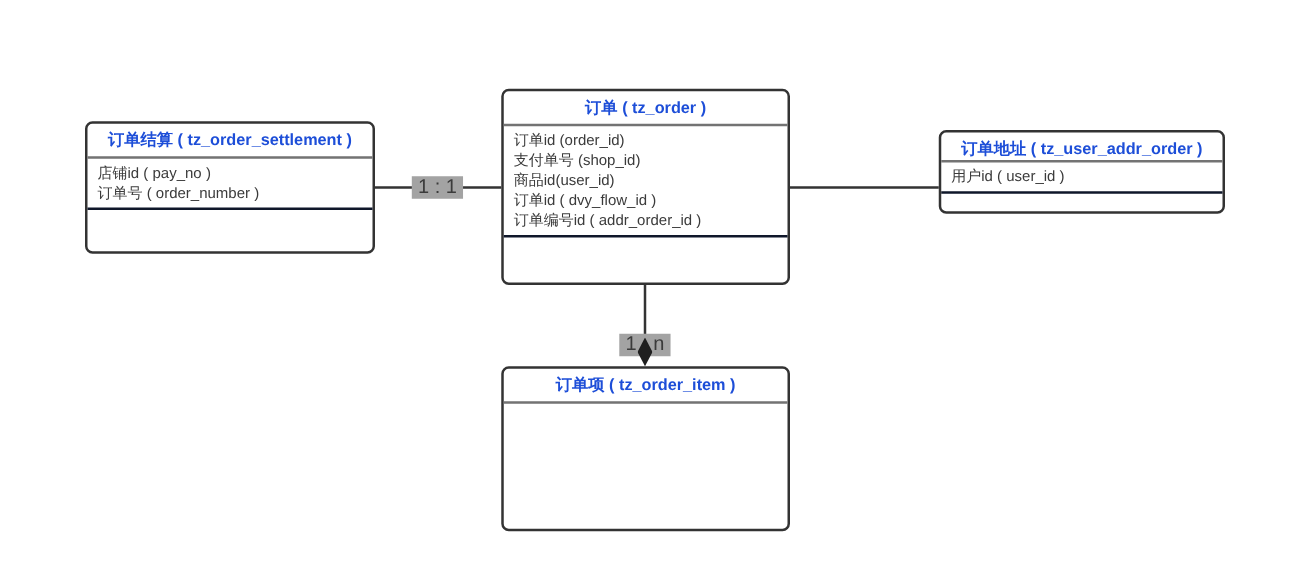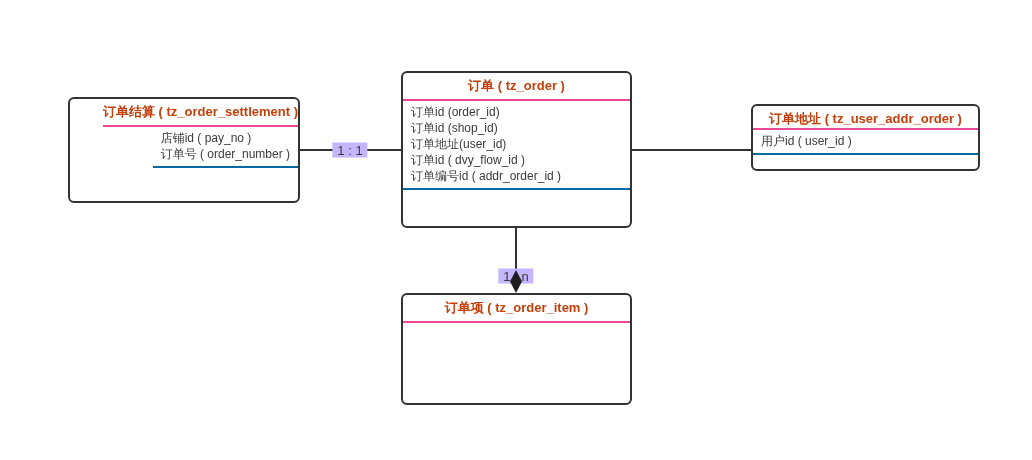--- a/index.html
+++ b/index.html
@@ -21,67 +21,67 @@
     box-sizing: border-box;
     background: #ffffff;
     border: 2px solid #333333;
     border-radius: 6px;
     display: flex;
     flex-direction: column;
   }
   .entity-title {
     height: 26px;
     line-height: 26px;
-    border-bottom: 2px solid #ec4899;
+    border-bottom: 2px solid #737373;
     font-size: 13px;
     font-weight: 700;
     text-align: center;
-    color: #c2410c;
+    color: #1d4ed8;
     white-space: nowrap;
     overflow: hidden;
   }
   .entity-fields {
-    border-bottom: 2px solid #0369a1;
+    border-bottom: 2px solid #0f172a;
     padding: 3px 8px 4px 8px;
   }
   .field {
     font-size: 12px;
     line-height: 16px;
     white-space: nowrap;
     color: #3b3b3b;
   }
   .entity-blank {
     flex: 1;
     min-height: 14px;
   }
   .line {
     position: absolute;
     background: #333333;
   }
   .rel-label {
     position: absolute;
     transform: translate(-50%, -50%);
-    background: #c4b5fd;
+    background: #a3a3a3;
     padding: 0 5px;
-    font-size: 13px;
+    font-size: 16px;
     color: #3b3b3b;
     white-space: nowrap;
   }
   .diamond {
     position: absolute;
     width: 12px;
     height: 23px;
     background: #1f1f1f;
     clip-path: polygon(50% 0, 100% 50%, 50% 100%, 0 50%);
   }
   
-  #entity-settlement { left: 68px;  top: 97px;  width: 232px; height: 106px; align-items: flex-end; }
+  #entity-settlement { left: 68px;  top: 97px;  width: 232px; height: 106px; }
   #entity-order      { left: 401px; top: 71px;  width: 231px; height: 157px; }
   #entity-addr       { left: 751px; top: 104px; width: 229px; height: 67px;  }
-  #entity-item       { left: 401px; top: 293px; width: 231px; height: 112px; }
+  #entity-item       { left: 401px; top: 293px; width: 231px; height: 132px; }
 
   #line-settlement-order { left: 300px; top: 149px; width: 101px; height: 2px; }
   #line-order-addr       { left: 632px; top: 149px; width: 119px; height: 2px; }
   #line-order-item       { left: 515px; top: 228px; width: 2px;  height: 44px; }
 
   #label-1-1 { left: 350px; top: 150px; }
   #label-1-n { left: 516px; top: 276px; }
   #diamond-order-item { left: 510px; top: 270px; }
 </style>
 </head>
@@ -104,22 +104,22 @@
       <div class="field">店铺id ( pay_no )</div>
       <div class="field">订单号 ( order_number )</div>
     </div>
     <div class="entity-blank"></div>
   </div>
 
   <div class="entity" id="entity-order">
     <div class="entity-title">订单 ( tz_order )</div>
     <div class="entity-fields">
       <div class="field">订单id (order_id)</div>
-      <div class="field">订单id (shop_id)</div>
-      <div class="field">订单地址(user_id)</div>
+      <div class="field">支付单号 (shop_id)</div>
+      <div class="field">商品id(user_id)</div>
       <div class="field">订单id ( dvy_flow_id )</div>
       <div class="field">订单编号id ( addr_order_id )</div>
     </div>
     <div class="entity-blank"></div>
   </div>
 
   <div class="entity" id="entity-addr">
     <div class="entity-title">订单地址 ( tz_user_addr_order )</div>
     <div class="entity-fields">
       <div class="field">用户id ( user_id )</div>

